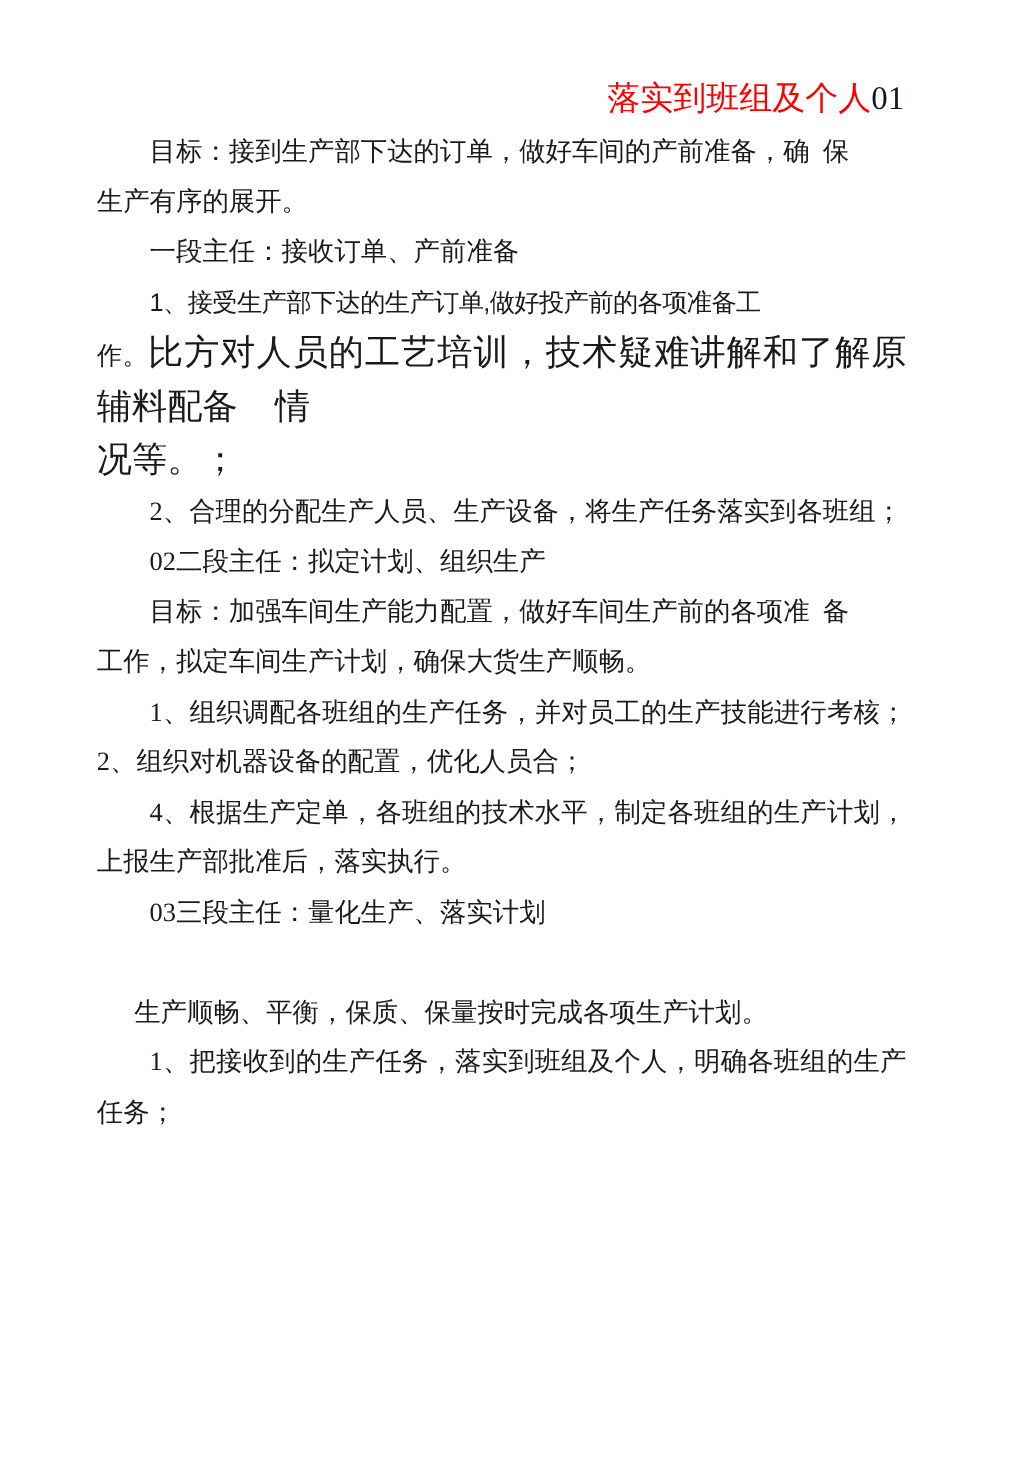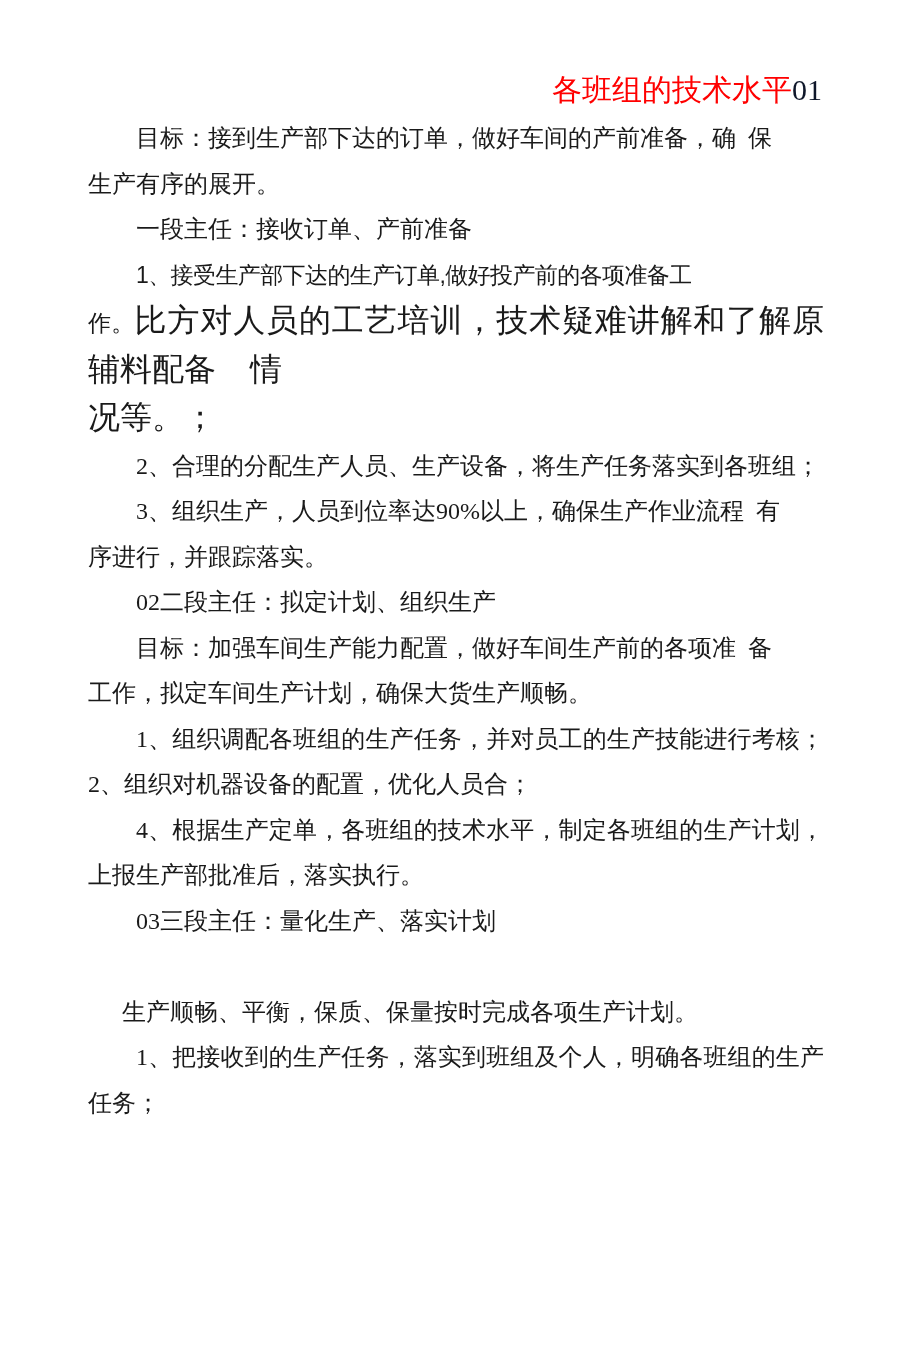--- a/index.html
+++ b/index.html
@@ -77,32 +77,31 @@
     width: 12px;
   }
 </style>
 </head>
 <body>
 
 <div class="page">
   <div class="doc-body">
 
     <div class="doc-title">
-      <span class="t-cn">各班组的技术水平</span><span class="t-num">01</span>
+      <span class="t-cn">落实到班组及个人</span><span class="t-num">01</span>
     </div>
 
     <p class="para"><span>目标：接到生产部下达的订单，做好车间的产前准备，确</span><span class="gap-small"></span><span>保</span><br><span>生产有序的展开。</span></p>
 
     <p class="para">一段主任：接收订单、产前准备</p>
 
     <p class="para hei"><span>1、接受生产部下达的生产订单,做好投产前的各项准备工</span><br><span>作。</span><span class="serif-run">比方对人员的工艺培训，技术疑难讲解和了解原辅料配备</span><span class="gap-wide"></span><span class="serif-run">情</span><br><span class="serif-run">况等。；</span></p>
 
     <p class="para">2、合理的分配生产人员、生产设备，将生产任务落实到各班组；</p>
 
-    <p class="para"><span>3、组织生产，人员到位率达90%以上，确保生产作业流程</span><span class="gap-small"></span><span>有</span><br><span>序进行，并跟踪落实。</span></p>
 
     <p class="para">02二段主任：拟定计划、组织生产</p>
 
     <p class="para"><span>目标：加强车间生产能力配置，做好车间生产前的各项准</span><span class="gap-small"></span><span>备</span><br><span>工作，拟定车间生产计划，确保大货生产顺畅。</span></p>
 
     <p class="para">1、组织调配各班组的生产任务，并对员工的生产技能进行考核；2、组织对机器设备的配置，优化人员合；</p>
 
 
     <p class="para">4、根据生产定单，各班组的技术水平，制定各班组的生产计划，上报生产部批准后，落实执行。</p>
 

